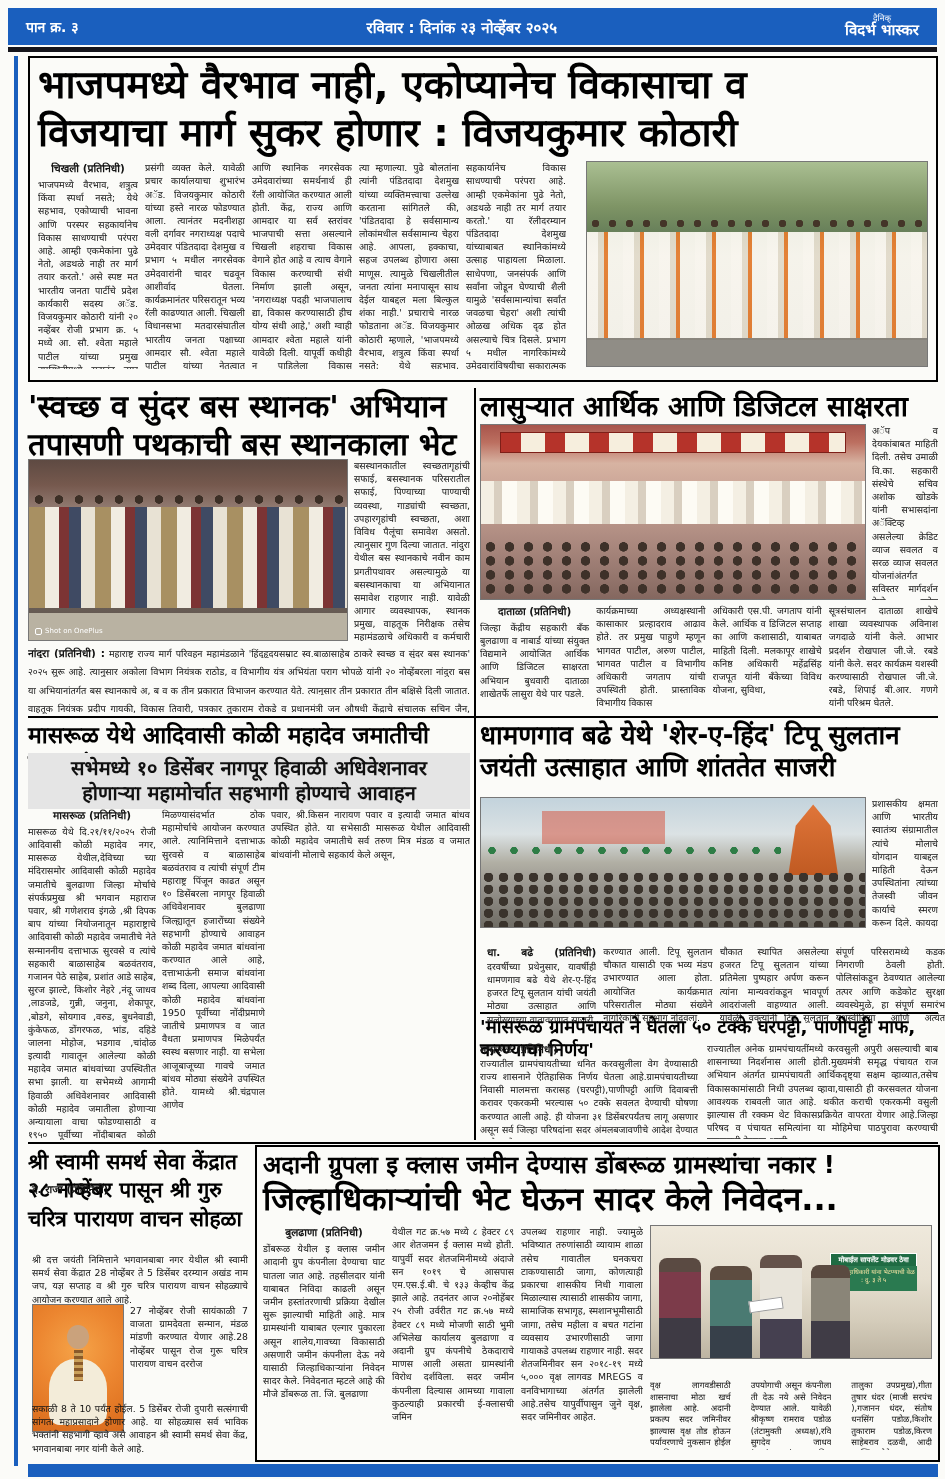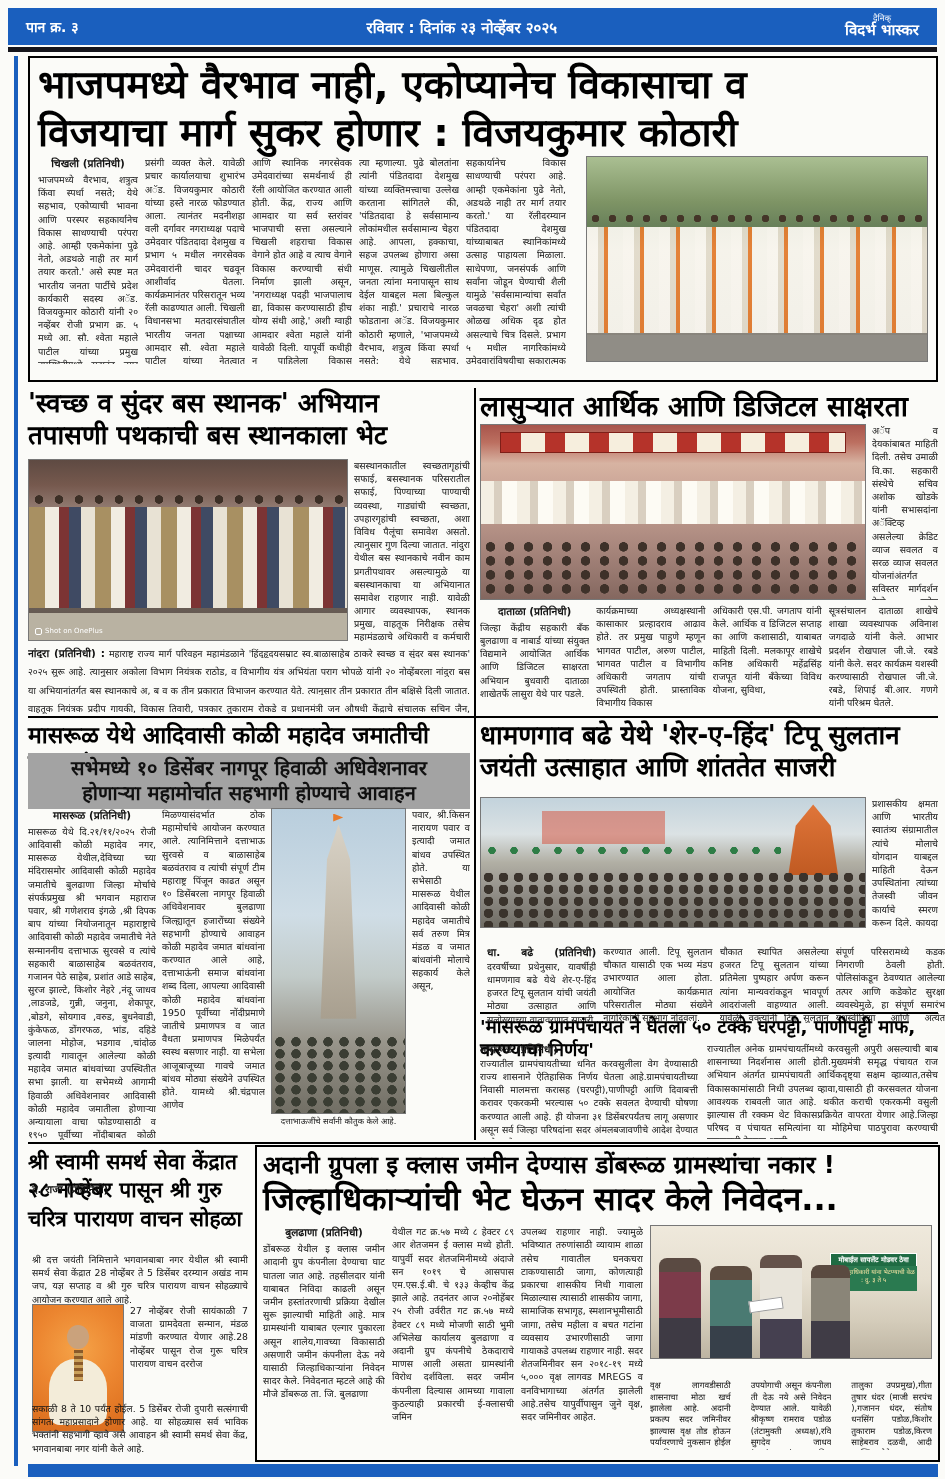--- a/index.html
+++ b/index.html
@@ -24,25 +24,25 @@
   .topbar .left{font-weight:bold;font-size:14px;}
   .brand{text-align:center;line-height:1.05;}
   .brand .sm{font-size:8.5px;display:block;}
   .brand .lg{font-size:15px;font-weight:bold;display:block;}
   .darkline{left:8px;top:47px;width:929px;height:5px;background:#15151c;position:absolute;}
   .leftstrip{left:14px;top:56px;width:4px;height:1410px;position:absolute;}
   .footbar{left:28px;top:1464px;width:910px;height:13px;position:absolute;}
   
   .lead-box{left:28px;top:56px;width:910px;height:326px;border:2.5px solid #000;padding:3px 8px;}
   .lead-head{font-size:39px;}
-  .lead-body{display:flex;gap:20px;height:208px;}
+  .lead-body{display:flex;gap:20px;margin-top:5px;height:208px;}
   .lead-cols{flex:1;display:flex;gap:7px;}
   .lead-photo{width:342px;height:206px;flex:none;}
   
-  .bus-head{left:28px;top:388px;width:442px;font-size:26px;}
+  .bus-head{left:28px;top:388px;width:442px;font-size:31px;}
   .bus-row{left:28px;top:459px;width:442px;display:flex;gap:6px;height:182px;}
   .bus-photo{width:320px;flex:none;height:182px;}
   .bus-cols{left:28px;top:646px;width:442px;height:68px;flex-direction:column;}
   
   .las-head{left:480px;top:390px;width:458px;font-size:28px;}
   .las-row{left:480px;top:424px;width:458px;display:flex;gap:6px;height:176px;}
   .las-photo{width:386px;flex:none;height:176px;}
   .las-cols{left:480px;top:604px;width:458px;height:110px;}
   
   .ms-head{left:28px;top:721px;width:442px;font-size:23px;}
@@ -200,38 +200,30 @@
     <div class="col bodytext">
       <span class="dl dl-center">दाताळा (प्रतिनिधी)</span>
       <span>जिल्हा केंद्रीय सहकारी बँक बुलढाणा व नाबार्ड यांच्या संयुक्त विद्यमाने आयोजित आर्थिक आणि डिजिटल साक्षरता अभियान बुधवारी दाताळा शाखेतर्फे लासुरा येथे पार पडले.</span>
     </div>
     <div class="col bodytext">कार्यक्रमाच्या अध्यक्षस्थानी कासाकार प्रल्हादराव आढाव होते. तर प्रमुख पाहुणे म्हणून भागवत पाटील, अरुण पाटील, भागवत पाटील व विभागीय अधिकारी जगताप यांची उपस्थिती होती. प्रास्ताविक विभागीय विकास</div>
     <div class="col bodytext">अधिकारी एस.पी. जगताप यांनी केले. आर्थिक व डिजिटल सप्ताह का आणि कशासाठी, याबाबत माहिती दिली. मलकापूर शाखेचे कनिष्ठ अधिकारी महेंद्रसिंह राजपूत यांनी बँकेच्या विविध योजना, सुविधा,</div>
     <div class="col bodytext">सूत्रसंचालन दाताळा शाखेचे शाखा व्यवस्थापक अविनाश जगदाळे यांनी केले. आभार प्रदर्शन रोखपाल जी.जे. रबडे यांनी केले. सदर कार्यक्रम यशस्वी करण्यासाठी रोखपाल जी.जे. रबडे, शिपाई बी.आर. गणगे यांनी परिश्रम घेतले.</div>
   </div>
 
   <div class="abs headline ms-head">मासरूळ येथे आदिवासी कोळी महादेव जमातीची सभा संपन्न</div>
-  <div class="abs ms-sub" style="background:#a3a3a3;">
+  <div class="abs ms-sub" style="background:#e5e5e5;">
     <div>सभेमध्ये १० डिसेंबर नागपूर हिवाळी अधिवेशनावर</div>
     <div>होणाऱ्या महामोर्चात सहभागी होण्याचे आवाहन</div>
   </div>
   <div class="abs ms-body">
     <div class="ms-c1 bodytext">
       <span class="dl dl-center">मासरूळ (प्रतिनिधी)</span>
       <span>मासरूळ येथे दि.२१/११/२०२५ रोजी आदिवासी कोळी महादेव नगर, मासरूळ येथील,देविच्या च्या मंदिरासमोर आदिवासी कोळी महादेव जमातीचे बुलढाणा जिल्हा मोर्चाचे संपर्कप्रमुख श्री भगवान महाराज पवार, श्री गणेशराव इंगळे ,श्री दिपक बाप यांच्या नियोजनातून महाराष्ट्राचे आदिवासी कोळी महादेव जमातीचे नेते सन्माननीय दत्ताभाऊ सुरवसे व त्यांचे सहकारी बाळासाहेब बळवंतराव, गजानन पेठे साहेब, प्रशांत आडे साहेब, सुरज झाल्टे, किशोर नेहरे ,नंदू जाधव ,लाडजडे, गुन्नी, जनुना, शेकापूर, ,बोडगे, सोयगाव ,वरुड, बुधनेवाडी, कुंकेफळ, डोंगरफळ, भांड, दहिडे जालना मोहोज, भडगाव ,चांदोळ इत्यादी गावातून आलेल्या कोळी महादेव जमात बांधवांच्या उपस्थितीत सभा झाली. या सभेमध्ये आगामी हिवाळी अधिवेशनावर आदिवासी कोळी महादेव जमातीला होणाऱ्या अन्यायाला वाचा फोडण्यासाठी व १९५० पूर्वीच्या नोंदीबाबत कोळी महादेव जमातीच्या प्रमाणपत्र व जात वैधता प्रमाणपत्र सुलभ रित्या</span>
     </div>
     <div class="ms-c2 bodytext">मिळण्यासंदर्भात ठोक महामोर्चाचे आयोजन करण्यात आले. त्यानिमित्ताने दत्ताभाऊ सुरवसे व बाळासाहेब बळवंतराव व त्यांची संपूर्ण टीम महाराष्ट्र पिंजून काढत असून १० डिसेंबरला नागपूर हिवाळी अधिवेशनावर बुलढाणा जिल्ह्यातून हजारोंच्या संख्येने सहभागी होण्याचे आवाहन कोळी महादेव जमात बांधवांना करण्यात आले आहे, दत्ताभाऊंनी समाज बांधवांना शब्द दिला, आपल्या आदिवासी कोळी महादेव बांधवांना 1950 पूर्वीच्या नोंदीप्रमाणे जातीचे प्रमाणपत्र व जात वैधता प्रमाणपत्र मिळेपर्यंत स्वस्थ बसणार नाही. या सभेला आजूबाजूच्या गावचे जमात बांधव मोठ्या संख्येने उपस्थित होते. यामध्ये श्री.चंद्रपाल आणेव</div>
-    <div class="ms-ph">
-      <div class="photo ms-photo ph-tem" title="मंदिरासमोरील सभेचे छायाचित्र">
-        <div class="tower"></div>
-        <div class="flag"></div>
-        <div class="crowd"></div>
-      </div>
-      <div class="ms-cap">दत्ताभाऊजींचे सर्वांनी कौतुक केले आहे.</div>
-    </div>
     <div class="ms-c3 bodytext">पवार, श्री.किसन नारायण पवार व इत्यादी जमात बांधव उपस्थित होते. या सभेसाठी मासरूळ येथील आदिवासी कोळी महादेव जमातीचे सर्व तरुण मित्र मंडळ व जमात बांधवांनी मोलाचे सहकार्य केले असून,</div>
   </div>
 
   <div class="abs headline tp-head">
     <div>धामणगाव बढे येथे 'शेर-ए-हिंद' टिपू सुलतान</div>
     <div>जयंती उत्साहात आणि शांततेत साजरी</div>
   </div>
   <div class="abs tp-row">
     <div class="photo tp-photo ph-tipu" title="टिपू सुलतान जयंती मिरवणुकीचे छायाचित्र">
       <div class="shik"></div>

